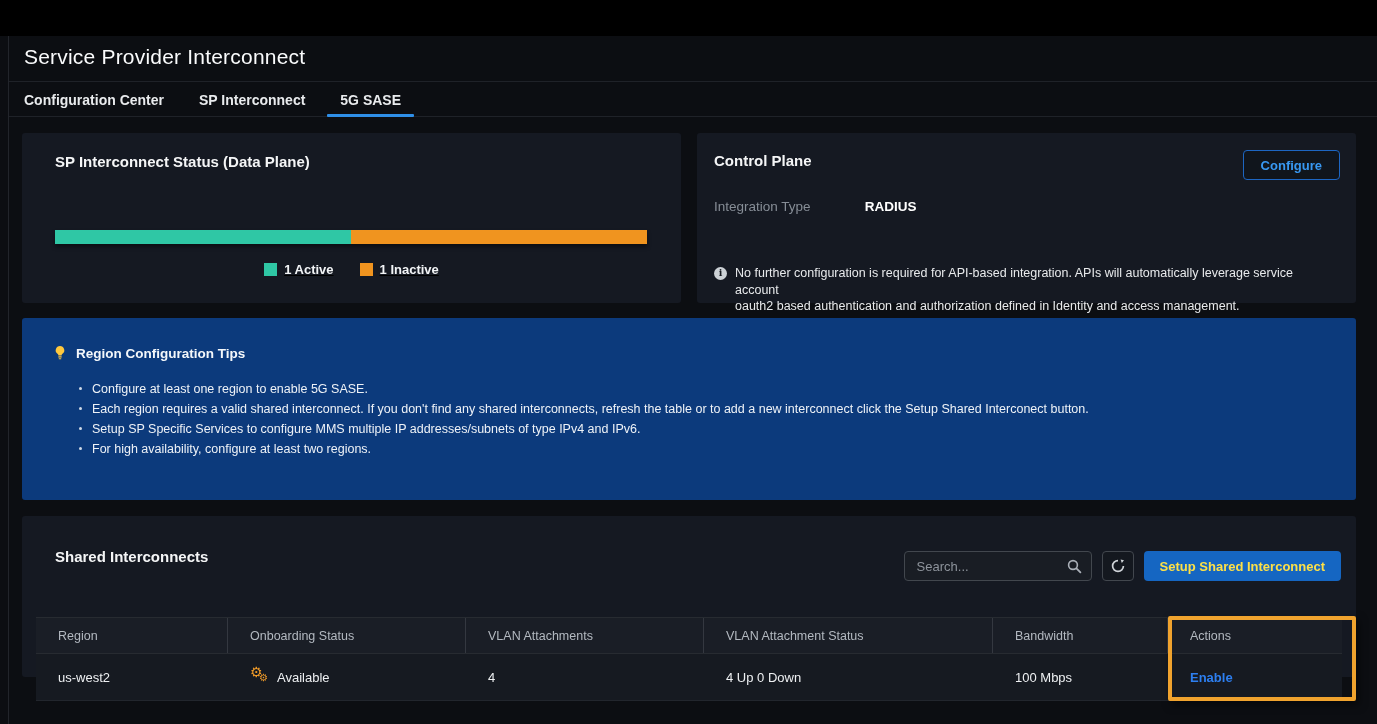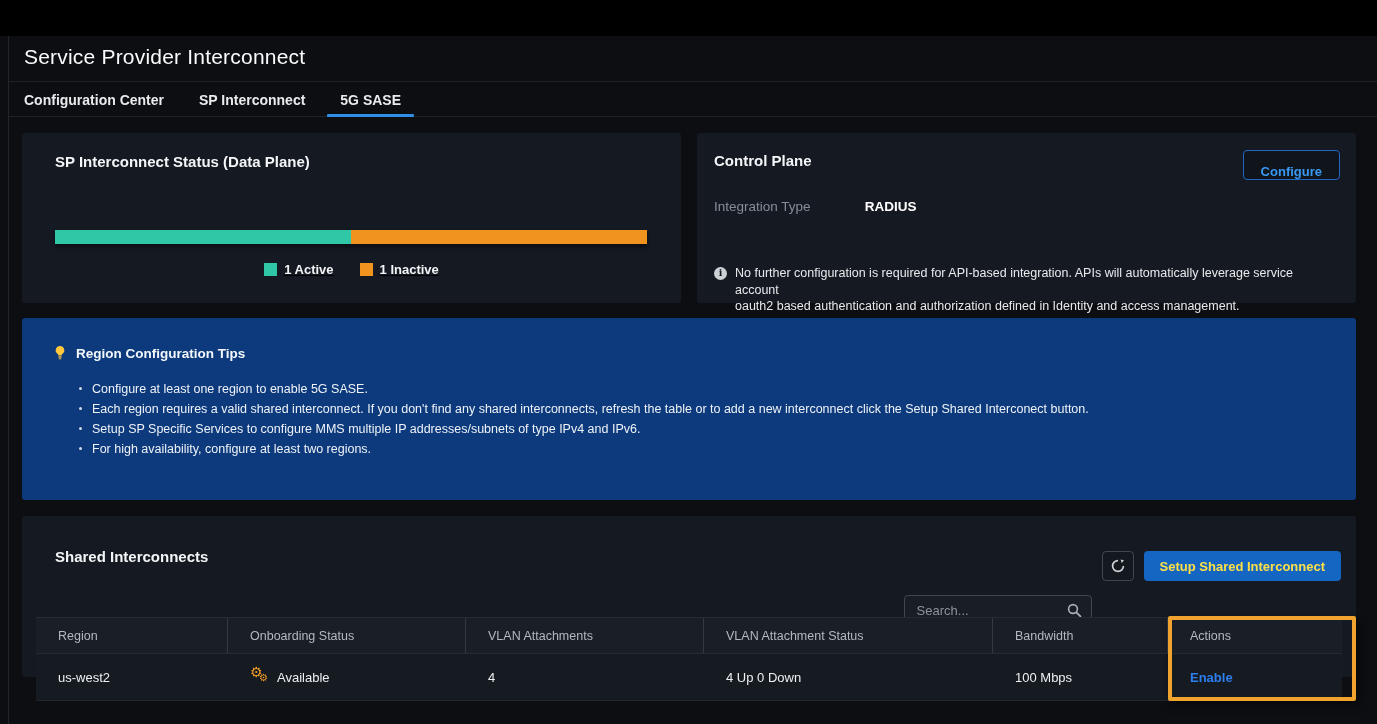--- a/index.html
+++ b/index.html
@@ -28,40 +28,40 @@
   #status-card h2 { left:33px; top:20px; }
   .stack-bar { position:absolute; left:33px; top:97px; width:592px; height:14px; display:flex; box-shadow:0 3px 4px rgba(0,0,0,.45); }
   .stack-bar .seg { height:100%; }
   .legend { position:absolute; left:0; right:0; top:129px; display:flex; justify-content:center; gap:26px;text-decoration:underline; }
   .legend-item { display:flex; align-items:center; gap:7px; font-size:13px; font-weight:700; color:#f2f4f6; }
   .swatch { width:13px; height:13px; }
 
   
   #control-card { left:697px; top:133px; width:659px; height:170px; }
   #control-card h2 { left:17px; top:19px; }
-  .configure-btn { position:absolute; right:16px; top:17px; height:30px; padding:13px 17px; background:rgba(10,14,20,.4); border:1px solid #1d66c2; border-radius:4px; color:#3898f2; font-size:13px; font-weight:700; font-family:inherit; cursor:pointer; }
+  .configure-btn { position:absolute; right:16px; top:17px; height:30px; padding:6px 17px; background:rgba(10,14,20,.4); border:1px solid #1d66c2; border-radius:4px; color:#3898f2; font-size:13px; font-weight:700; font-family:inherit; cursor:pointer; }
   .integration-row { position:absolute; left:17px; top:66px; font-size:13.5px; }
   .integration-row .lbl { display:inline-block; width:147px; color:#868d96; }
   .integration-row .val { color:#ffffff; font-weight:700; }
   .info-row { position:absolute; left:17px; top:132px; width:620px; display:flex; gap:8px; color:#e8eaec; font-size:12.5px; line-height:16.5px; }
   .info-icon { flex:0 0 13px; width:13px; height:13px; border-radius:50%; background:#ccd1d6; color:#15191f; font-size:9.5px; font-weight:700; display:flex; align-items:center; justify-content:center; margin-top:2px; }
   .info-icon::before { content:"i"; font-family:"DejaVu Serif", serif; }
 
   
   #tips-banner { position:absolute; left:22px; top:318px; width:1334px; height:182px; background:#0c3a7c; border-radius:3px; }
   .tips-title-row { position:absolute; left:31px; top:27px; display:flex; align-items:center; gap:9px; font-size:13.5px; font-weight:700; color:#f4f7fa; }
   .tips-list { position:absolute; left:56px; top:64px; margin:0; padding:0; list-style:none; }
   .tips-list li { position:relative; padding-left:14px; height:20px; font-size:12.5px; color:#eef2f7; white-space:nowrap; }
   .tips-list li::before { content:""; position:absolute; left:1px; top:5px; width:3px; height:3px; border-radius:50%; background:#cfd9e6; }
 
   
   #shared-card { left:22px; top:516px; width:1334px; height:161px; }
   #shared-card h2 { left:33px; top:32px; }
   .toolbar { position:absolute; top:35px; right:15px; display:flex; gap:10px; height:30px; }
-  .search-box { position:relative; width:188px; height:30px; border:1px solid #42474e; border-radius:4px; background:#191d24;margin-top:44px; }
+  .search-box { position:relative; width:188px; height:30px; border:1px solid #42474e; border-radius:4px; background:#191d24; }
   .search-box input { width:100%; height:100%; background:transparent; border:none; outline:none; color:#dfe2e5; font-size:13px; padding:0 34px 0 12px; font-family:inherit; }
   .search-box input::placeholder { color:#8d939b; }
   .search-icon { position:absolute; right:8px; top:6px; }
   .refresh-btn { width:32px; height:30px; border:1px solid #42474e; border-radius:4px; background:#14181f; display:flex; align-items:center; justify-content:center; cursor:pointer; padding:0; }
   .setup-btn { height:30px; padding:0 16px; background:#1566c2; border:none; border-radius:4px; color:#fde047; font-size:13px; font-weight:700; font-family:inherit; cursor:pointer; white-space:nowrap; }
 
   
   .table { position:absolute; left:14px; top:101px; width:1306px; border-top:1px solid #272b31; }
   .thead { display:flex; height:36px; background:#1a1e26; border-bottom:1px solid #272b31; }
   .th { display:flex; align-items:center; padding-left:22px; font-size:12.5px; color:#b3b9c0; border-right:1px solid #343840; }

